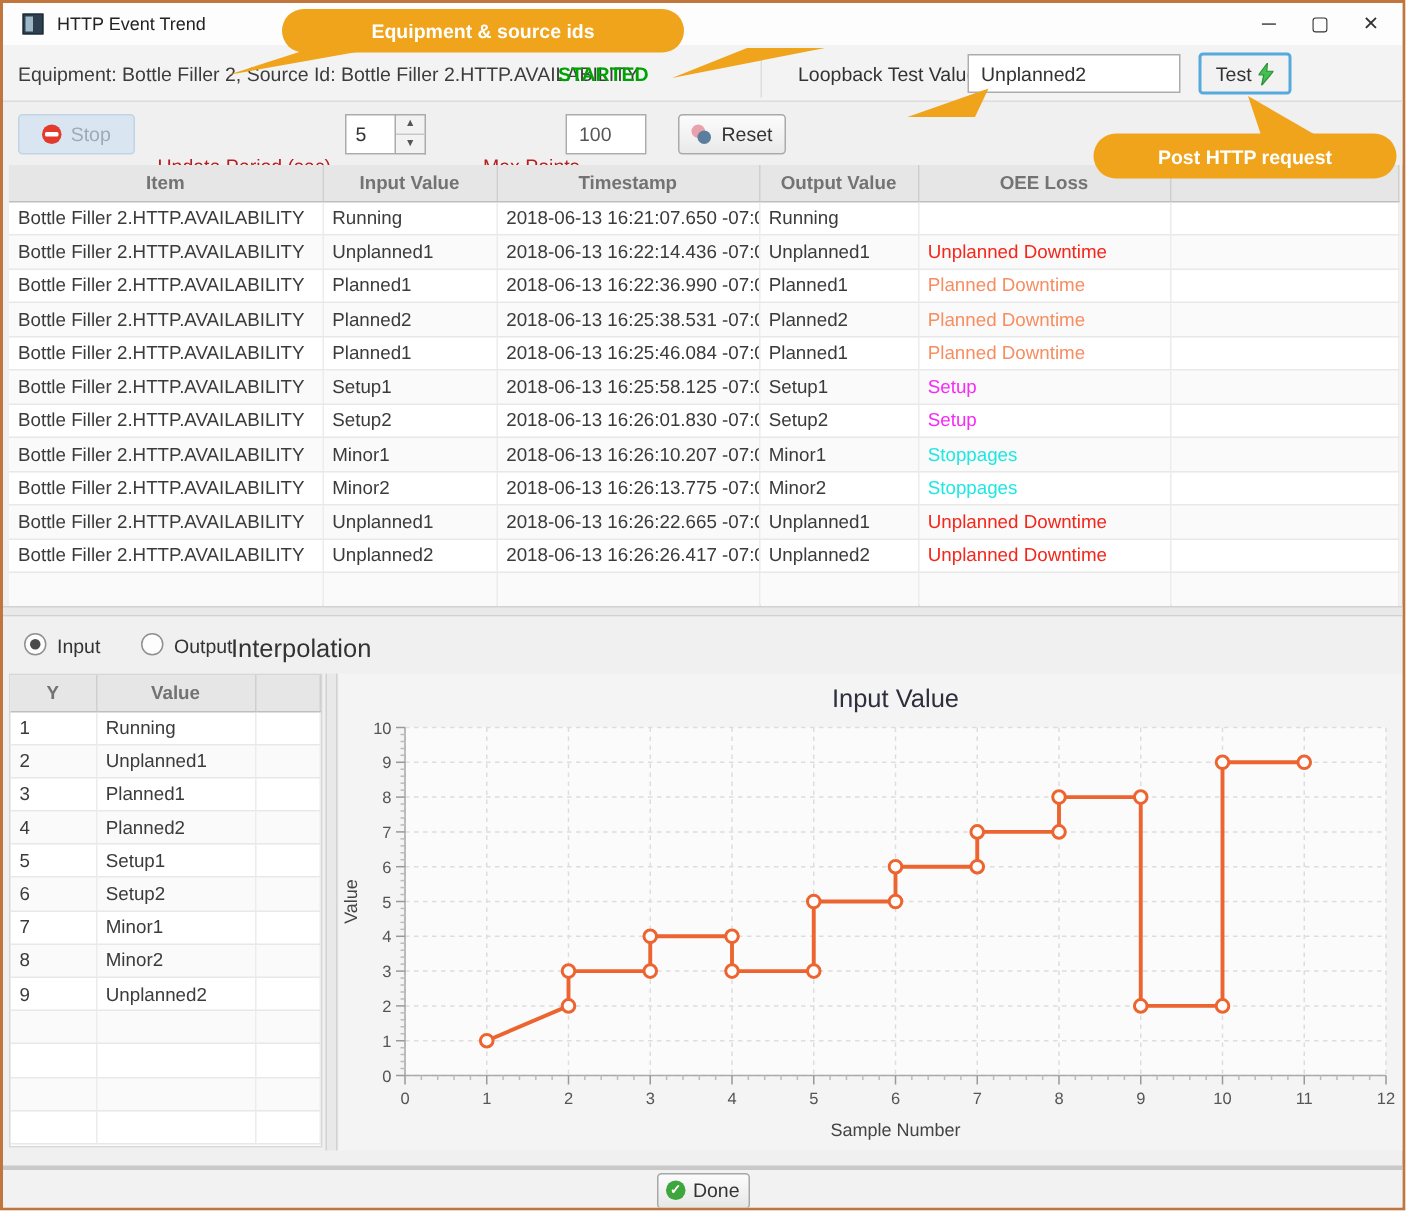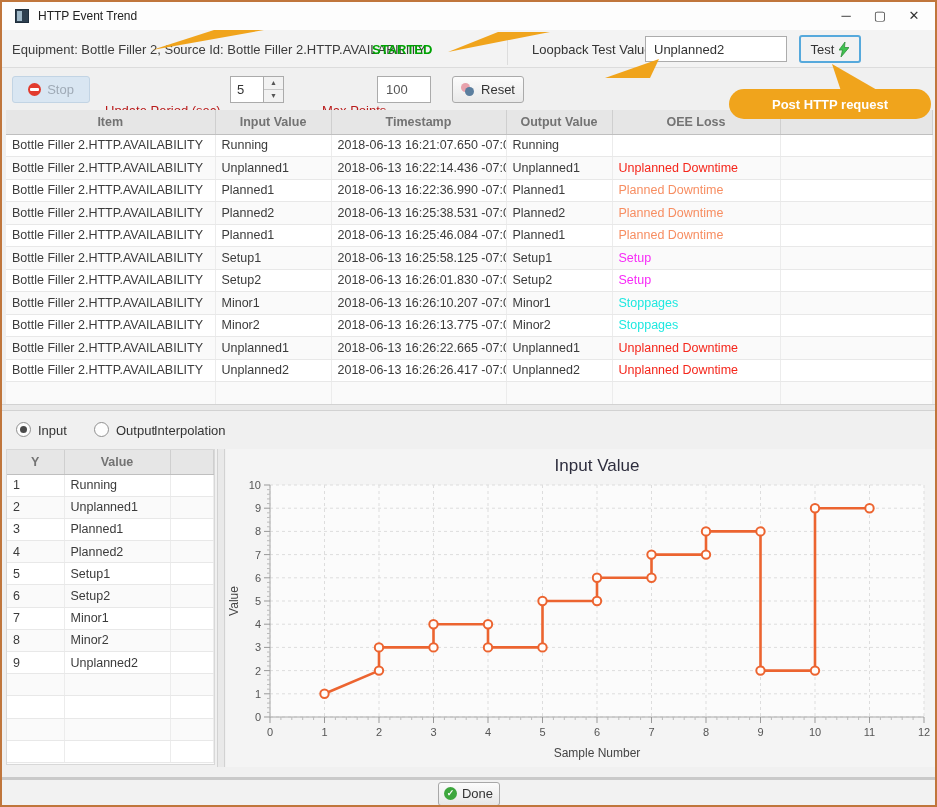--- a/index.html
+++ b/index.html
@@ -49,21 +49,21 @@
   tr:nth-child(even) td { background:#FAFAFA; }
   .c-center { text-align:center; }
   
   .h-divider { position:absolute; left:0px; top:402px; width:100%; height:7px; background:#E9E9E9; border-top:1px solid #D2D2D2; border-bottom:1px solid #D2D2D2; cursor:row-resize; }
   .v-divider { position:absolute; left:215px; top:447px; width:8px; height:318px; background:#E9E9E9; border-left:1px solid #D2D2D2; border-right:1px solid #D2D2D2; cursor:col-resize; }
   
   .bottom-controls { position:absolute; left:0; top:409px; width:100%; height:38px; background:#F0F0F0; }
   .radio { position:absolute; top:11px; width:15px; height:15px; border:1px solid #909090; border-radius:50%; background:#FDFDFD; cursor:pointer; }
   .radio.sel::after { content:""; position:absolute; left:3px; top:3px; width:7px; height:7px; border-radius:50%; background:#4A4A4A; }
   .radio-lbl { position:absolute; top:12px; font-size:13px; color:#333; }
-  .interp-lbl { position:absolute; left:152px; top:12px; font-size:13px; color:#333; }
+  .interp-lbl { position:absolute; left:152px; top:12px; font-size:17px; color:#333; }
   .interp-dd { position:absolute; left:232px; top:7px; width:118px; height:26px; background:linear-gradient(#FAFAFA,#E9E9E9); border:1px solid #B5B5B5; border-radius:3px; font-size:12.5px; color:#333; display:flex; align-items:center; padding:0 10px; cursor:pointer; }
   .interp-dd .caret { margin-left:auto; font-size:9px; color:#555; }
   
   .value-table-wrap { position:absolute; left:4px; top:447px; width:209px; height:316px; background:#FCFCFC; border:1px solid #D8D8D8; }
   .value-table-wrap td { height:22.2px; }
   
   .chart-panel { position:absolute; left:224px; top:447px; width:709px; height:318px; background:#F4F4F4; }
   
   .footer-divider { position:absolute; left:0; top:775px; width:100%; height:3px; background:#C9C9C9; }
   .footer { position:absolute; left:0; top:778px; width:100%; height:27px; background:#F2F2F2; display:flex; justify-content:center; align-items:center; }
@@ -538,15 +538,16 @@
     </button>
   </div>
 
   <svg class="overlay" width="937" height="130">
     <polygon points="212,28 262,28 150,48" fill="#F0A41C"></polygon>
     <polygon points="496,30 548,30 446,50" fill="#F0A41C"></polygon>
     <polygon points="603,76 648,76 657,57" fill="#F0A41C"></polygon>
     <polygon points="840,92 882,92 830,62" fill="#F0A41C"></polygon>
   </svg>
 
+  <div class="callout" style="left:186px; top:4px; width:268px; height:29px;">Equipment &amp; source ids</div>
   <div class="callout" style="left:727px; top:87px; width:202px; height:30px;">Post HTTP request</div>
 
 </div>
 
 </body></html>

